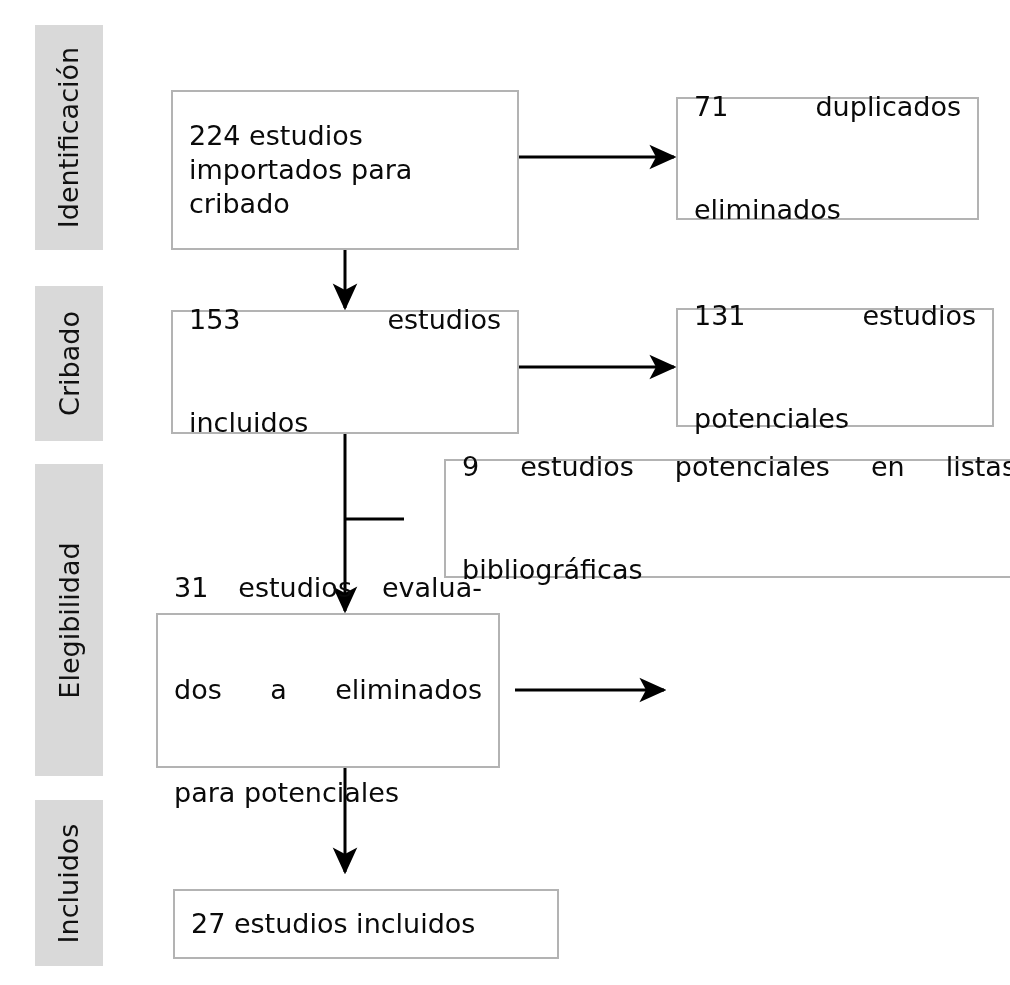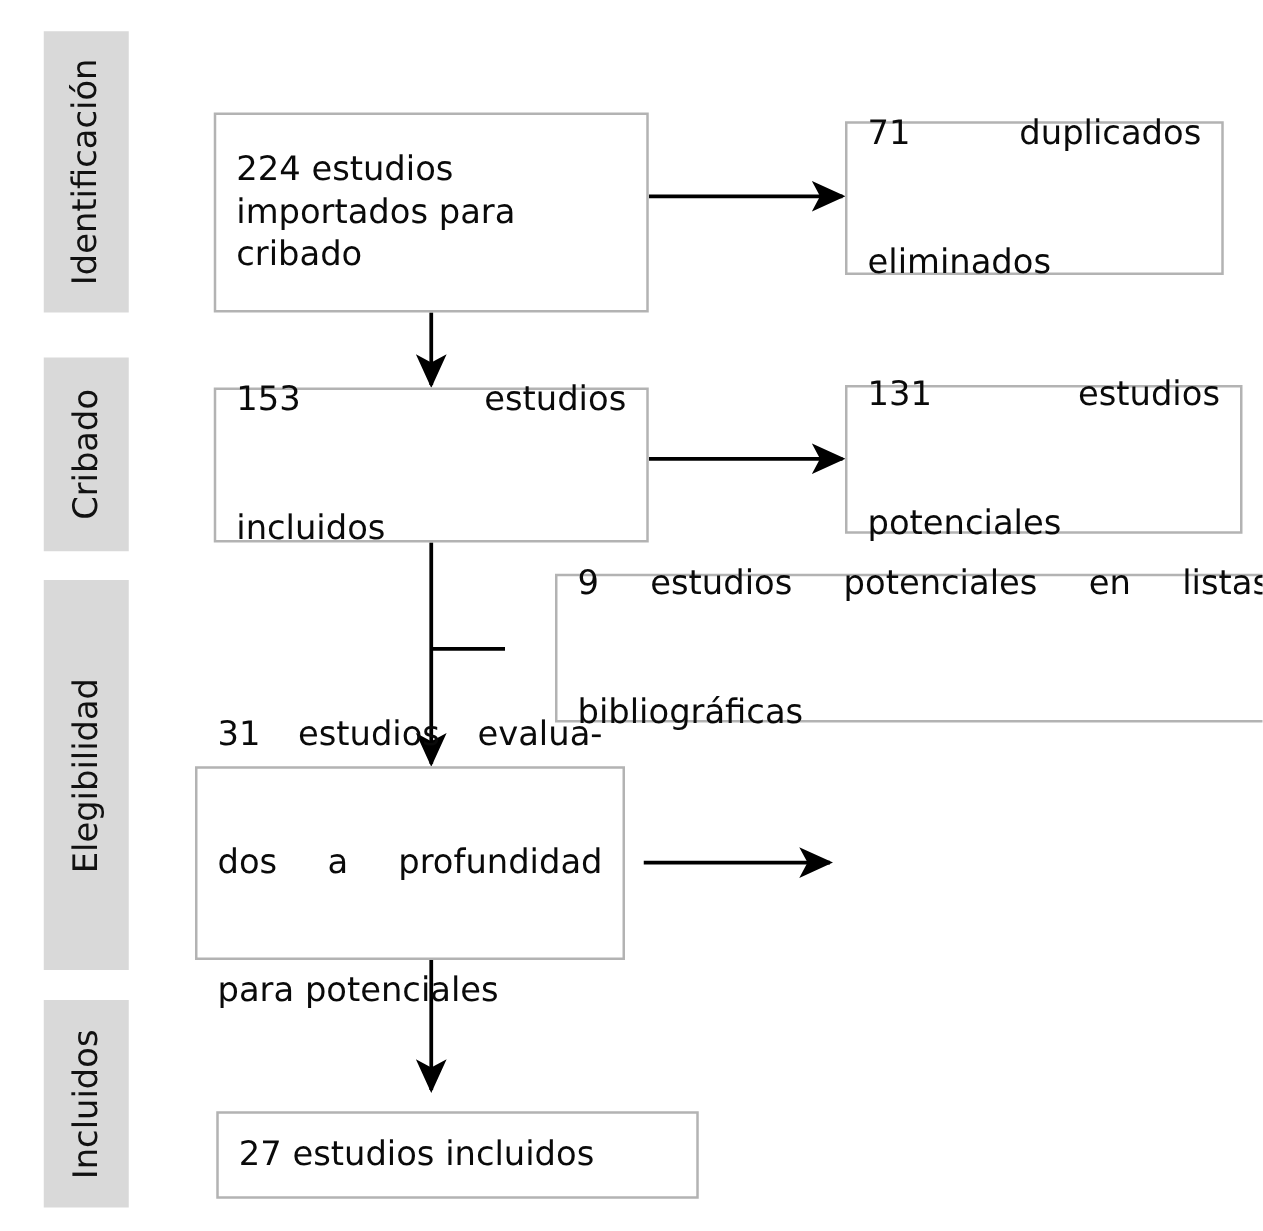--- a/index.html
+++ b/index.html
@@ -156,21 +156,21 @@
   <div class="flow-box" style="left:404px; top:459px; width:590px; height:119px;margin-left:40px;">
     <div class="box-text">
       <span class="jline">9 estudios potenciales en listas</span>
       <span class="nline">bibliográficas</span>
     </div>
   </div>
 
   <div class="flow-box" style="left:156px; top:613px; width:344px; height:155px;">
     <div class="box-text">
       <span class="jline">31 estudios evalua-</span>
-      <span class="jline">dos a profundidad</span>
+      <span class="jline">dos a eliminados</span>
       <span class="nline">para potenciales</span>
     </div>
   </div>
 
 
   <div class="flow-box" style="left:173px; top:874px; width:386px; height:70px;margin-top:15px;">
     <div class="box-text">27 estudios incluidos</div>
   </div>
 
 </div>

